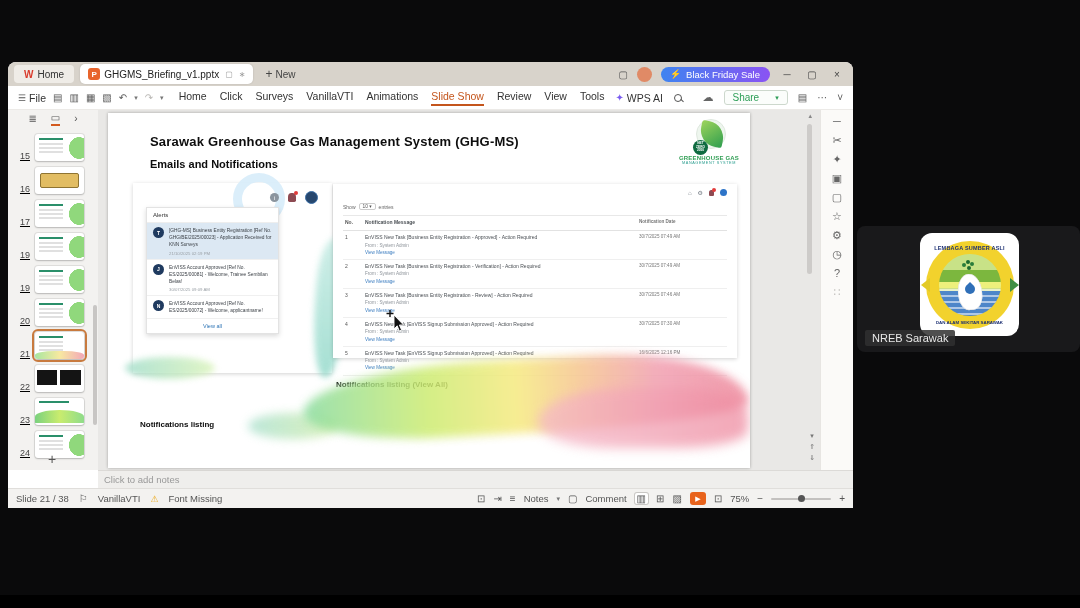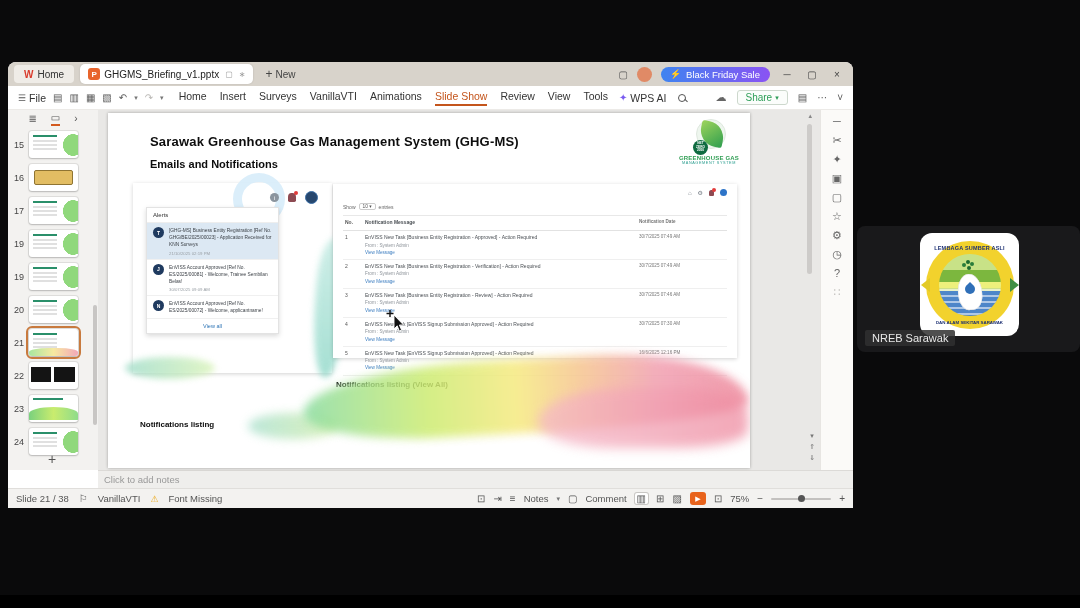--- a/index.html
+++ b/index.html
@@ -32,30 +32,30 @@
   .qa-caret{font-size:7px;color:#777;}
   .menus{display:flex;gap:13px;margin-left:8px;align-items:center;}
   .menu-item{color:#333;padding-bottom:2px;border-bottom:2px solid transparent;}
   .menu-item.active{color:#c4551c;font-weight:normal;border-bottom-color:#c4551c;}
   .wpsai{display:flex;align-items:center;gap:3px;color:#333;margin-left:4px;}
   .ai-ico{color:#7a5cf0;font-size:10px;}
   .mag{width:8px;height:8px;border:1.3px solid #555;border-radius:50%;position:relative;display:inline-block;margin-left:4px;}
   .mag::after{content:'';position:absolute;width:4px;height:1.3px;background:#555;transform:rotate(45deg);right:-3px;bottom:-1px;}
   .mb-right{margin-left:auto;display:flex;align-items:center;gap:10px;}
   .cloud{color:#666;font-size:11px;}
-  .share{display:flex;gap:3px;align-items:center;border:1px solid #cdd8cd;color:#2d9e57;font-size:10px;padding:1px 8px;border-radius:3px;background:#fbfdfb;justify-content:center;}
+  .share{display:flex;gap:16px;align-items:center;border:1px solid #cdd8cd;color:#2d9e57;font-size:10px;padding:1px 8px;border-radius:3px;background:#fbfdfb;justify-content:center;}
   .share .caret{font-size:7px;}
   .mb-ico{color:#555;font-size:10px;}
 
   .mainrow{display:flex;height:360px;background:#e9e8e6;}
   .thumbpanel{width:90px;background:#f3f2f0;position:relative;flex:none;}
   .tp-head{display:flex;gap:14px;justify-content:center;align-items:center;height:17px;color:#555;font-size:10px;}
   .active-view{border-bottom:2px solid #d2591e;padding-bottom:1px;}
   #thumbs{position:absolute;top:18px;left:0;right:0;}
-  .tslot{display:flex;align-items:center;height:33px;padding-left:0;}
+  .tslot{display:flex;align-items:flex-end;height:33px;padding-left:6px;text-decoration:underline;}
   .tnum{width:16px;font-size:9px;color:#444;text-align:right;margin-right:5px;}
   .thumb{width:49px;height:27px;background:#fff;border-radius:3px;box-shadow:0 0 0 1px rgba(0,0,0,.08),0 1px 2px rgba(0,0,0,.18);position:relative;overflow:hidden;}
   .tslot.sel .thumb{outline:2px solid #c87a3e;outline-offset:1px;}
   .v-green::before,.v-pink::before{content:'';position:absolute;left:4px;top:4px;width:24px;height:2px;background:#2a8f6a;box-shadow:0 5px 0 #e0e0e0,0 9px 0 #e0e0e0,0 13px 0 #e0e0e0;}
   .v-green::after{content:'';position:absolute;right:-7px;top:1px;width:24px;height:26px;background:radial-gradient(ellipse at center,#90d87c 0 58%,transparent 60%);}
   .v-green2::before{content:'';position:absolute;left:4px;top:3px;width:30px;height:2px;background:#2a8f6a;}
   .v-green2::after{content:'';position:absolute;left:0;right:0;bottom:2px;height:13px;background:linear-gradient(90deg,#7ad17e,#c9ec6e,#8fdc8a);border-radius:50% 50% 0 0;}
   .v-yellow::after{content:'';position:absolute;left:5px;top:6px;right:5px;bottom:6px;background:#e2bd63;border:1px solid #8f7432;border-radius:2px;}
   .v-dark::before{content:'';position:absolute;left:2px;top:5px;width:20px;height:15px;background:#141414;}
   .v-dark::after{content:'';position:absolute;right:3px;top:5px;width:21px;height:15px;background:#141414;}
@@ -195,21 +195,21 @@
       <span class="qa-ico">▤</span>
       <span class="qa-ico">▥</span>
       <span class="qa-ico">▦</span>
       <span class="qa-ico">▧</span>
       <span class="qa-ico">↶</span>
       <span class="qa-caret">▾</span>
       <span class="qa-ico" style="color:#b9b7b4">↷</span>
       <span class="qa-caret">▾</span>
       <div class="menus" id="menus">
           <span class="menu-item">Home</span>
-          <span class="menu-item">Insert</span>
+          <span class="menu-item">Click</span>
           <span class="menu-item">Surveys</span>
           <span class="menu-item">VanillaVTI</span>
           <span class="menu-item">Animations</span>
           <span class="menu-item active">Slide Show</span>
           <span class="menu-item">Review</span>
           <span class="menu-item">View</span>
           <span class="menu-item">Tools</span>
         </div>
       <span class="wpsai">
         <span class="ai-ico">✦</span>

